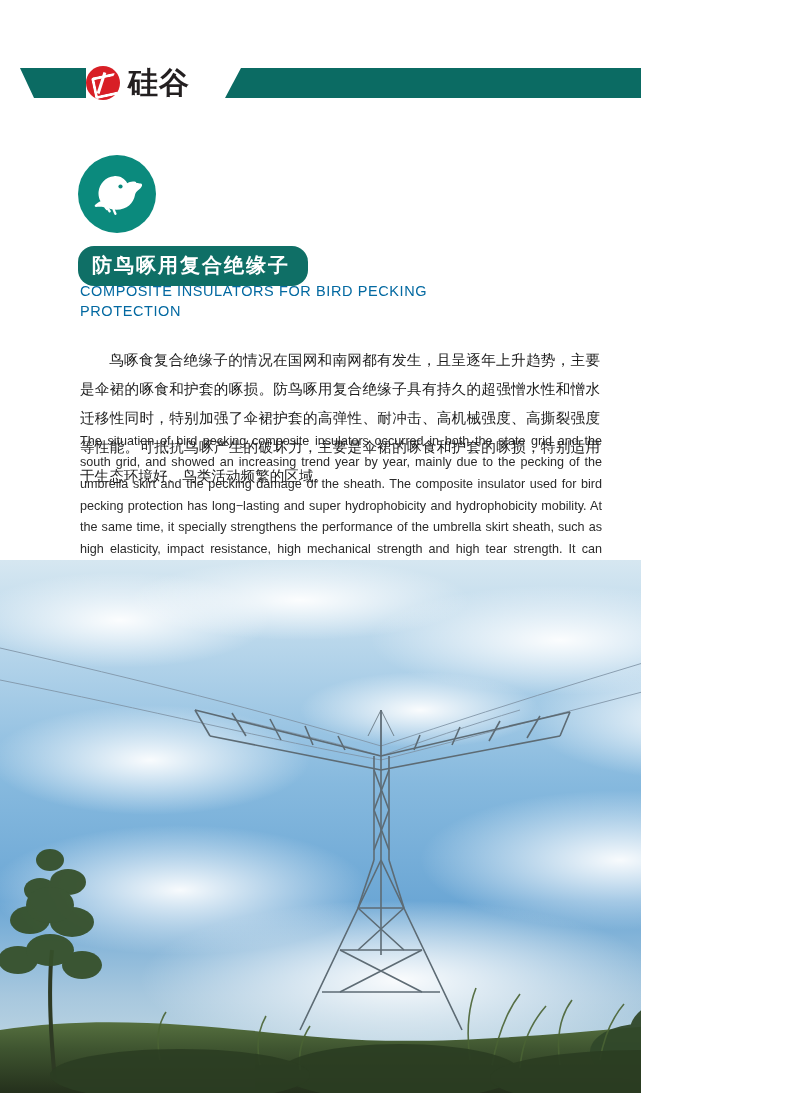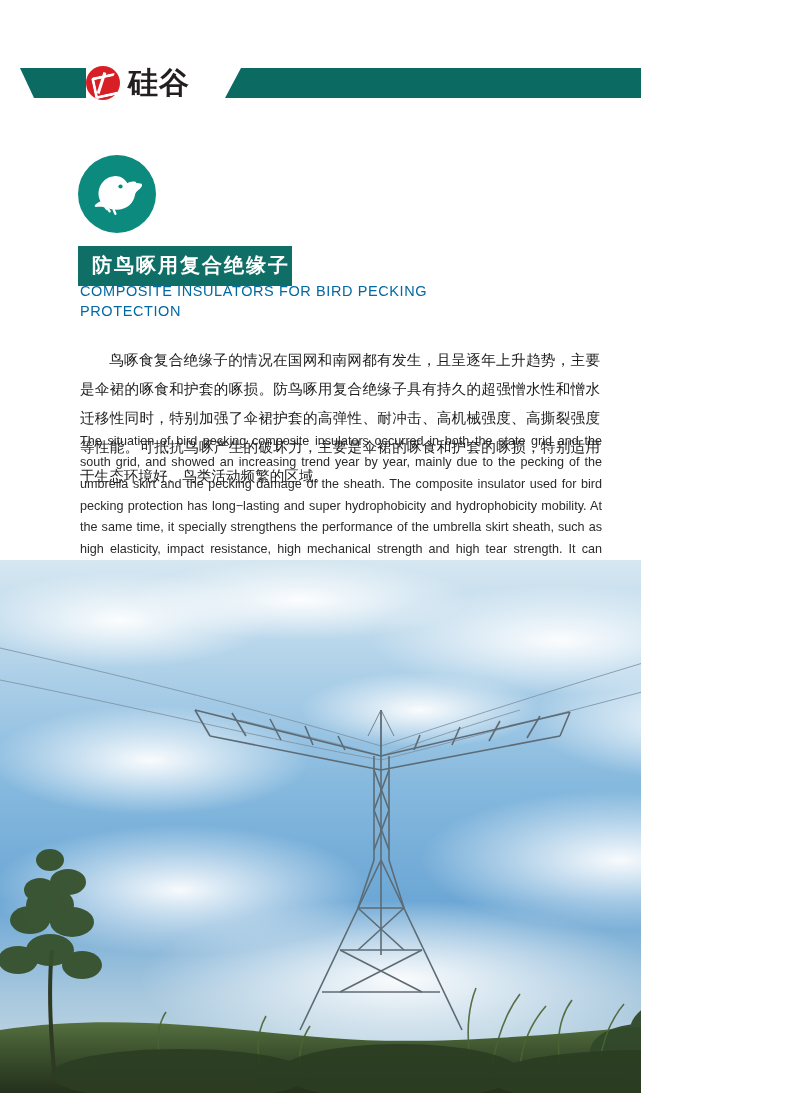--- a/index.html
+++ b/index.html
@@ -116,23 +116,24 @@
   
   .title-cn {
     position: absolute;
     left: 78px;
     top: 246px;
     background: #0f6f66;
     color: #ffffff;
     font-size: 20px;
     font-weight: bold;
     letter-spacing: 2px;
-    padding: 6px 2px 7px 14px;
+    padding: 6px 18px 7px 14px;
     font-family: "DejaVu Sans", sans-serif;
     white-space: nowrap;
+    border-radius: 16px;
   }
   .title-en {
     position: absolute;
     left: 80px;
     top: 282px;
     width: 420px;
     color: #0369a1;
     font-size: 14.5px;
     line-height: 1.35;
     letter-spacing: 0.6px;

